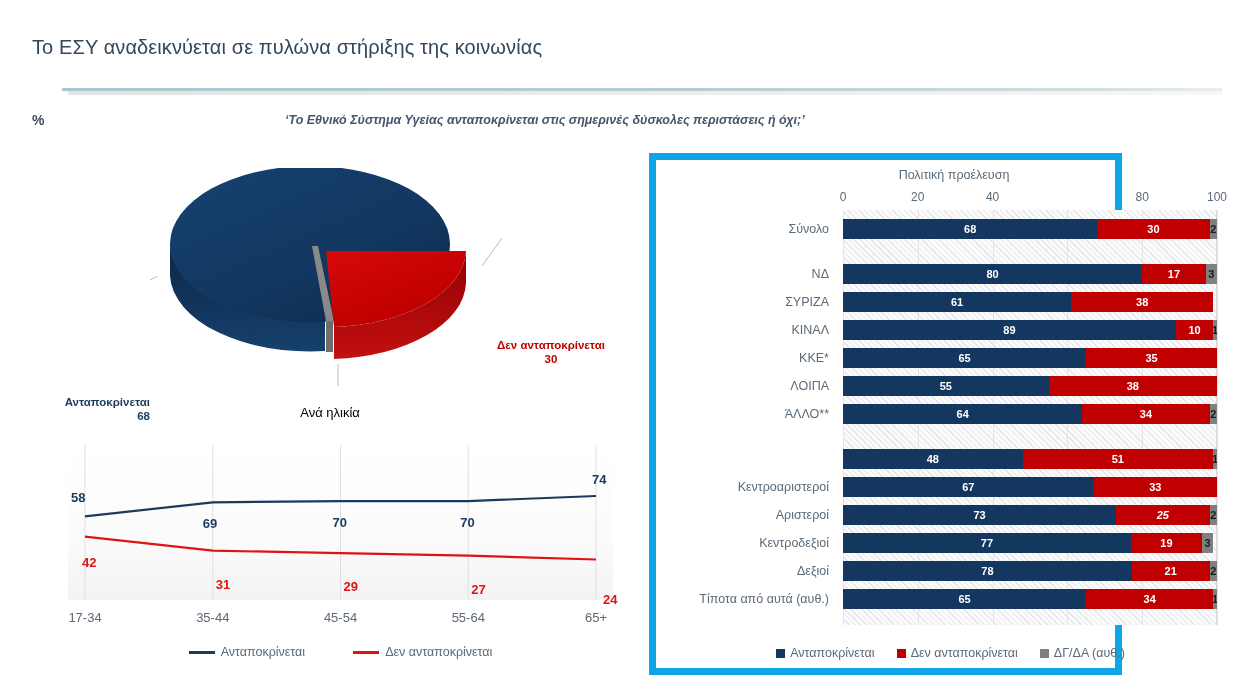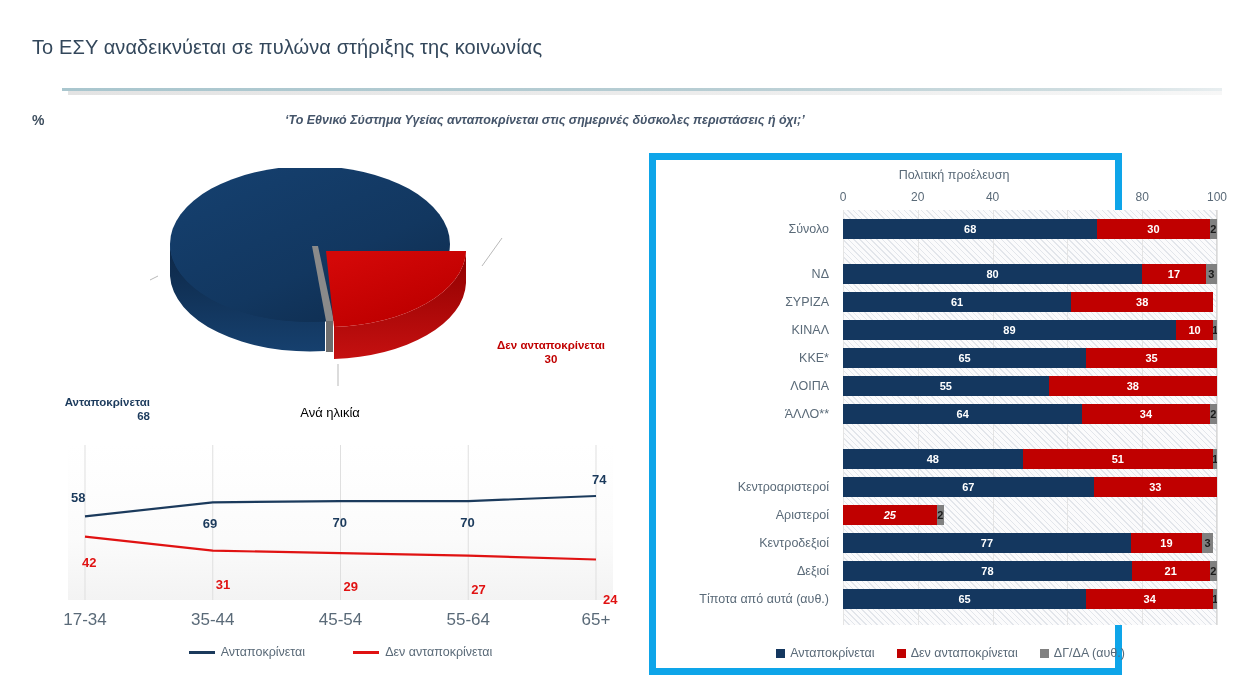--- a/index.html
+++ b/index.html
@@ -62,21 +62,21 @@
   }
   .line-plot {
     position:absolute; left:48px; top:40px; width:545px; height:155px;
     background:linear-gradient(to bottom,#ffffff 0%, #fbfbfb 60%, #f3f3f3 100%);
   }
   .line-svg { position:absolute; left:0; top:0; }
   .dlbl { position:absolute; font-size:13px; font-weight:bold; white-space:nowrap; }
   .dlbl.blue { color:#1b3a5c; }
   .dlbl.red  { color:#e01212;margin-left:11px; }
   .xcat {
-    position:absolute; top:205px; font-size:17px; color:#5a6a78;
+    position:absolute; top:205px; font-size:13px; color:#5a6a78;
     text-align:center; width:96px;
   }
   .line-legend {
     position:absolute; left:48px; top:240px; width:545px;
     display:flex; justify-content:center; gap:48px; align-items:center;
     font-size:12.5px; color:#5a6a78;
   }
   .line-legend .li { display:flex; align-items:center; gap:6px; }
   .line-legend .swatch { width:26px; height:3px; display:block; }
 
@@ -334,20 +334,21 @@
       <div class="row" style="top: 267px;">
         <div class="rowlabel">Κεντροαριστεροί</div>
         <div class="rowbars">
           <div class="seg s0" style="width: 250.58px;">67</div>
           <div class="seg s1" style="width: 123.42px;">33</div>
         </div>
       </div>
       <div class="row" style="top: 295px;">
         <div class="rowlabel">Αριστεροί</div>
         <div class="rowbars">
+          <div class="seg s0" style="width: 273.02px;">73</div>
           <div class="seg s1" style="width: 93.5px; font-style: italic;">25</div>
           <div class="seg s2" style="width: 7.48px;">2</div>
         </div>
       </div>
       <div class="row" style="top: 323px;">
         <div class="rowlabel">Κεντροδεξιοί</div>
         <div class="rowbars">
           <div class="seg s0" style="width: 287.98px;">77</div>
           <div class="seg s1" style="width: 71.06px;">19</div>
           <div class="seg s2" style="width: 11.22px;">3</div>

